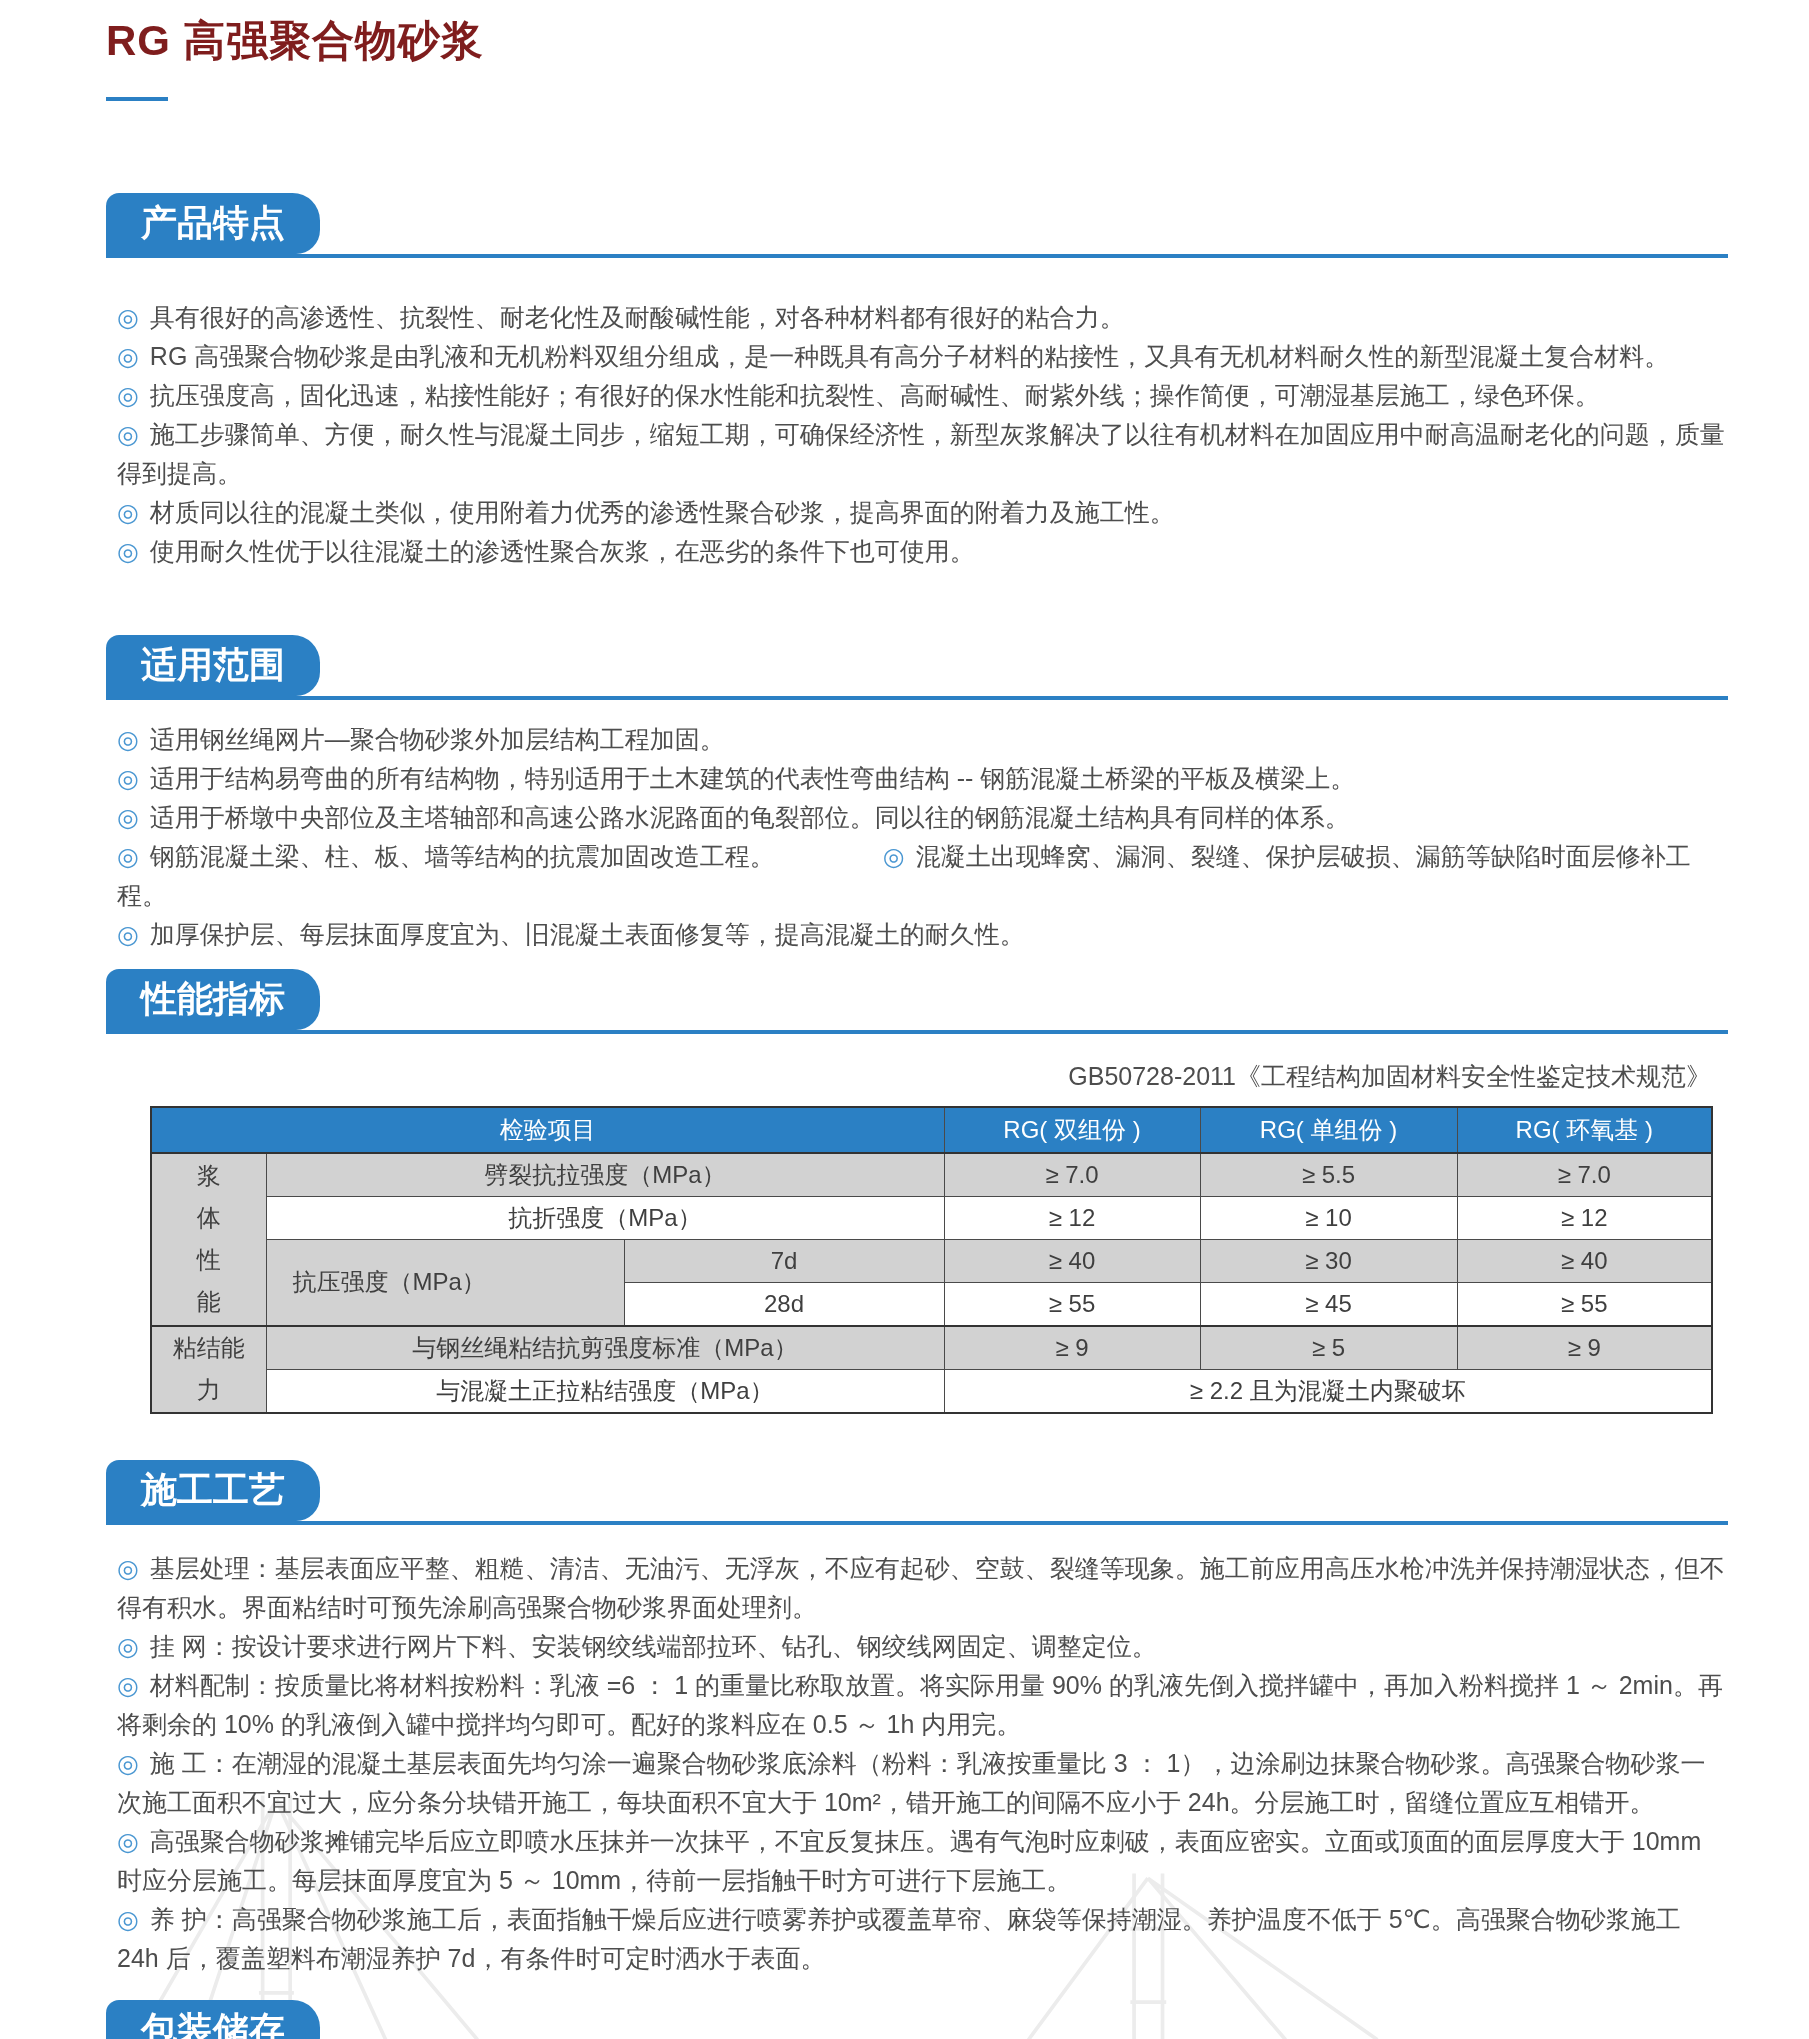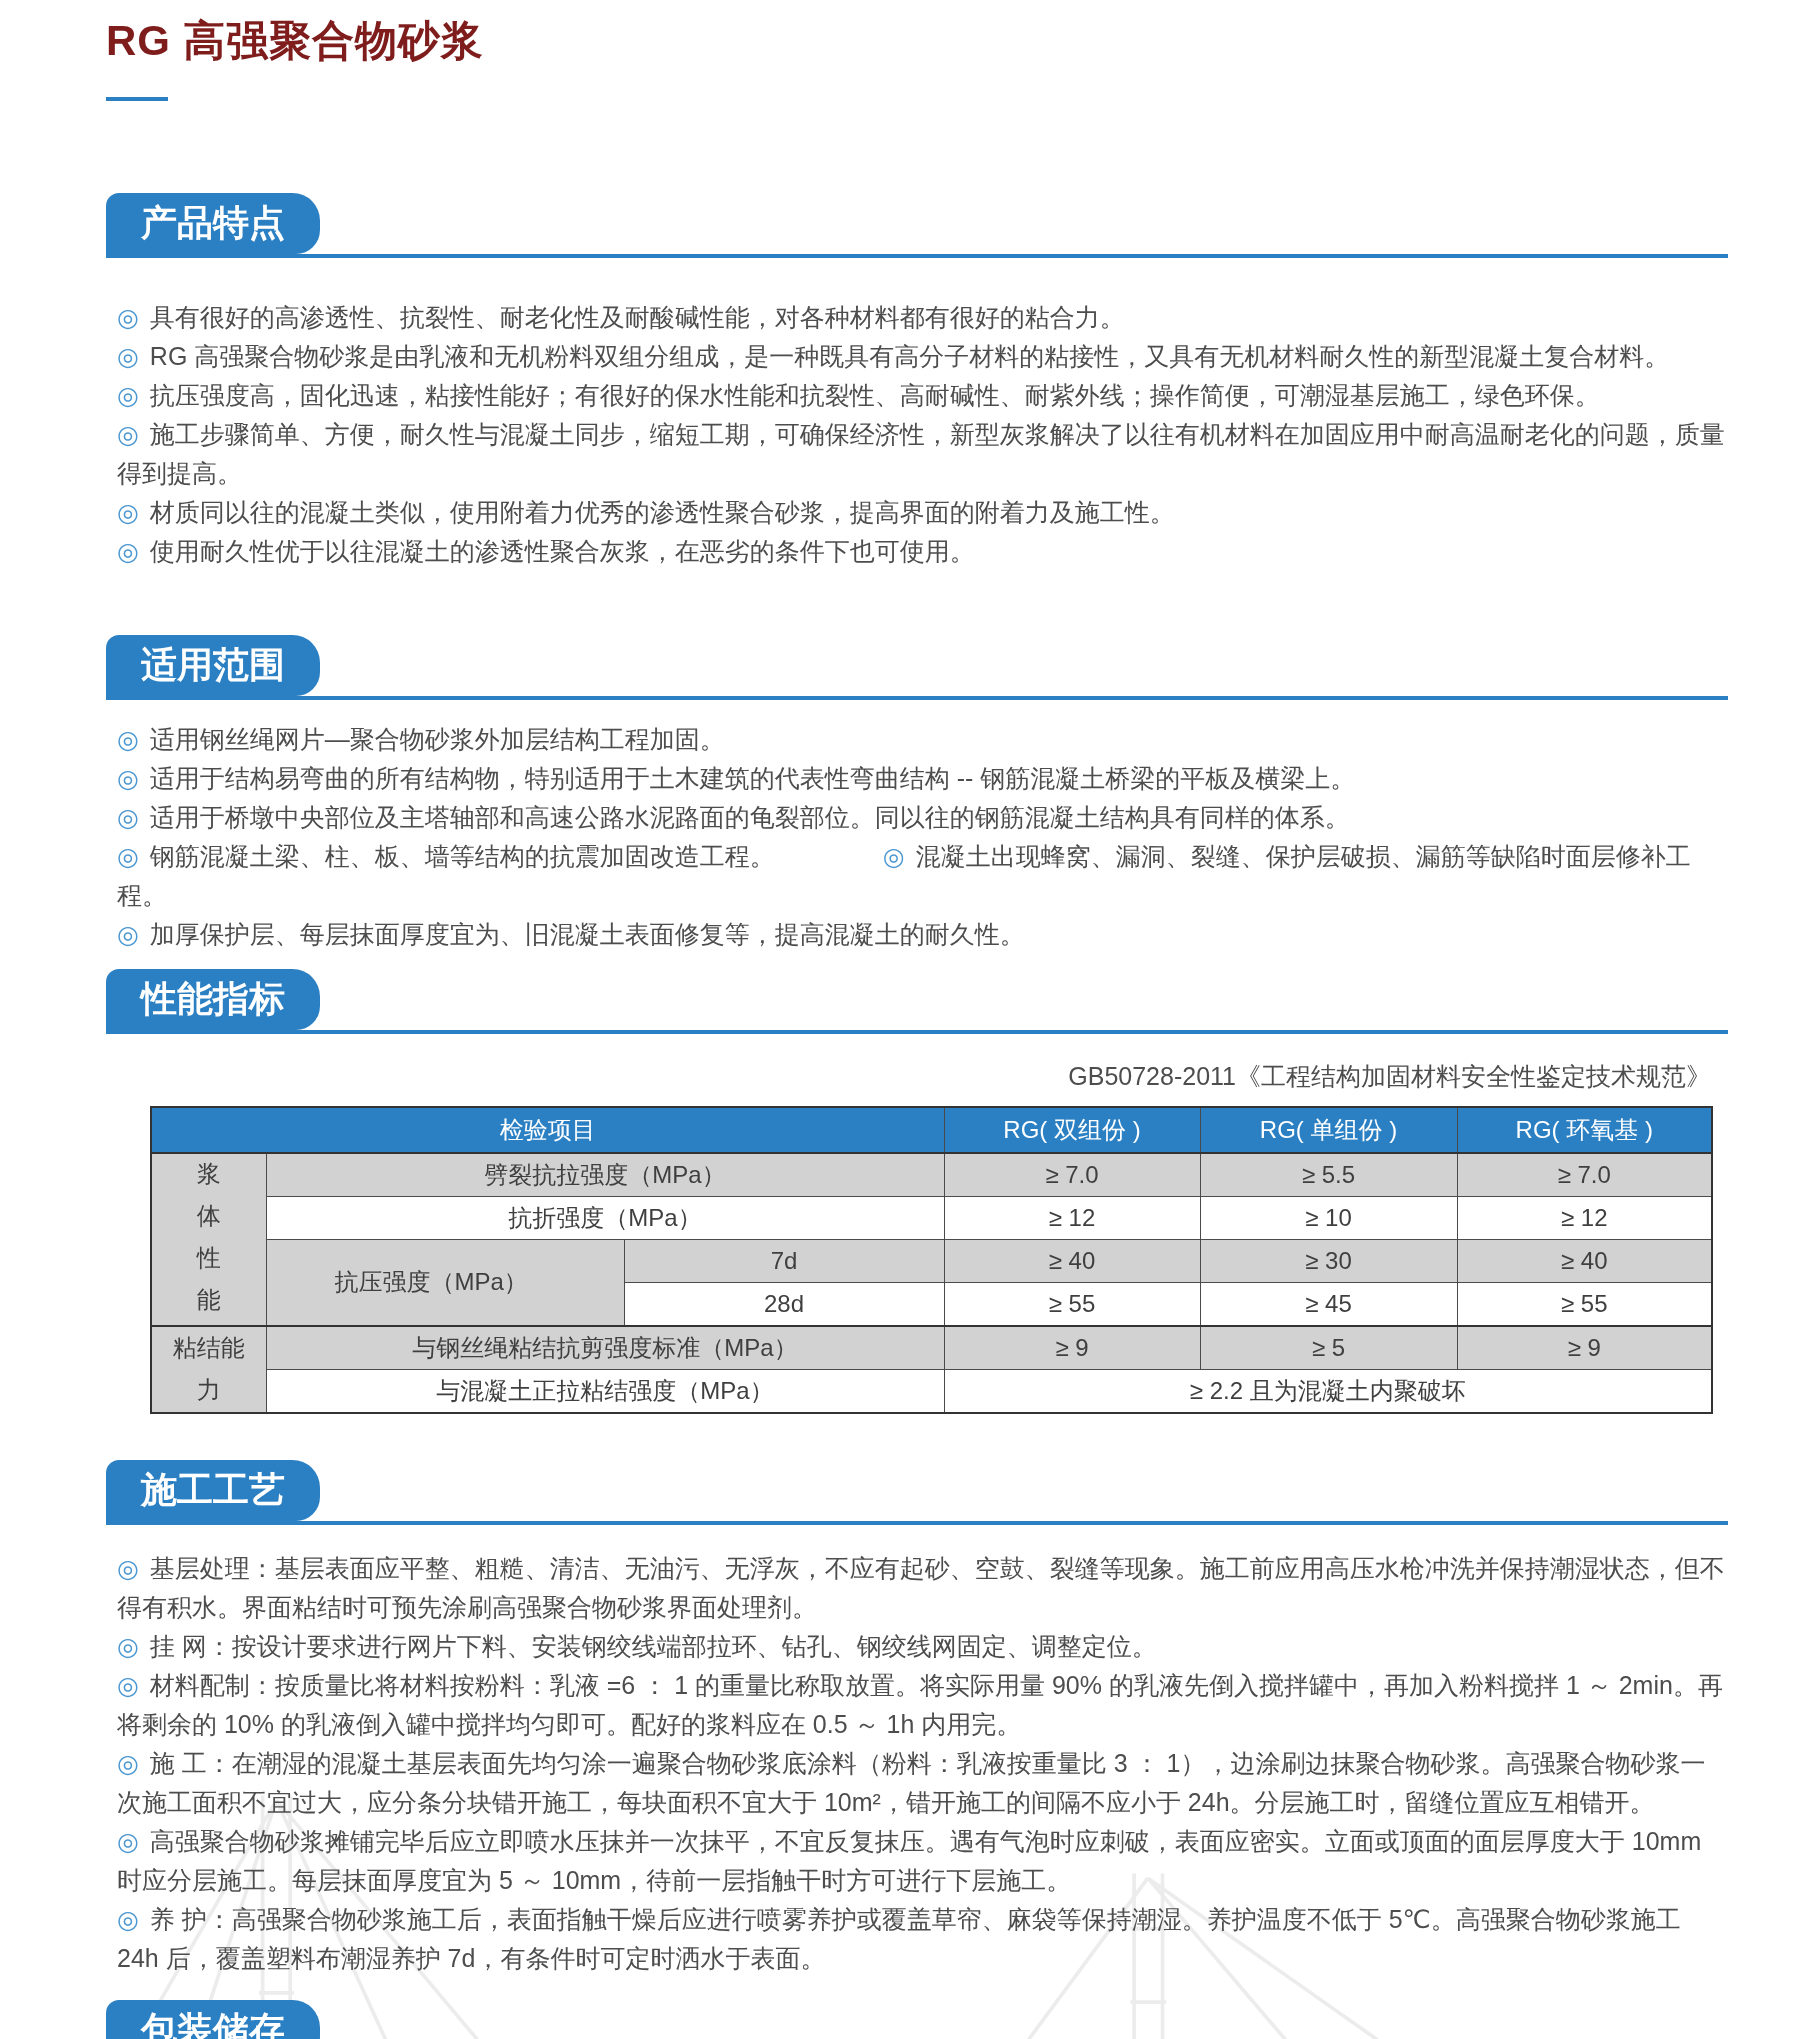--- a/index.html
+++ b/index.html
@@ -64,21 +64,21 @@
     height:42px;padding:0 3.7px;
     overflow:hidden;
   }
   table.perf thead th{
     background:#2b80c4;color:#ffffff;font-weight:400;
     border-bottom:2.8px solid #333333;height:44px;
   }
   table.perf td.gray{background:#d2d2d2;}
   table.perf td.white{background:#ffffff;}
   tr.group-sep td{border-top:2.8px solid #333333;}
-  .vtext-1{display:inline-block;width:31px;word-break:break-all;line-height:42px;text-align:center;font-family:Liberation Mono, monospace;}
+  .vtext-1{display:inline-block;width:31px;word-break:break-all;line-height:42px;text-align:center;}
   .vtext-3{display:inline-block;width:94px;word-break:break-all;line-height:42px;text-align:center;}
 </style>
 </head>
 <body>
 
 <div class="page">
 
   <svg class="wm" width="1809" height="2040" viewBox="0 0 1970 2221">
     <g stroke="#ececec" stroke-width="4" fill="none">
       <path d="M286,1955 L286,2221 M316,1955 L316,2221"></path>
@@ -152,21 +152,21 @@
             <td class="gray">≥ 5.5</td>
             <td class="gray">≥ 7.0</td>
           </tr>
           <tr>
             <td colspan="2" class="white">抗折强度（MPa）</td>
             <td class="white">≥ 12</td>
             <td class="white">≥ 10</td>
             <td class="white">≥ 12</td>
           </tr>
           <tr>
-            <td rowspan="2" class="gray" style="text-align:left;padding-left:68px;">抗压强度（MPa）</td>
+            <td rowspan="2" class="gray" style="text-align:left;padding-left:26px;">抗压强度（MPa）</td>
             <td class="gray">7d</td>
             <td class="gray">≥ 40</td>
             <td class="gray">≥ 30</td>
             <td class="gray">≥ 40</td>
           </tr>
           <tr>
             <td class="white">28d</td>
             <td class="white">≥ 55</td>
             <td class="white">≥ 45</td>
             <td class="white">≥ 55</td>

